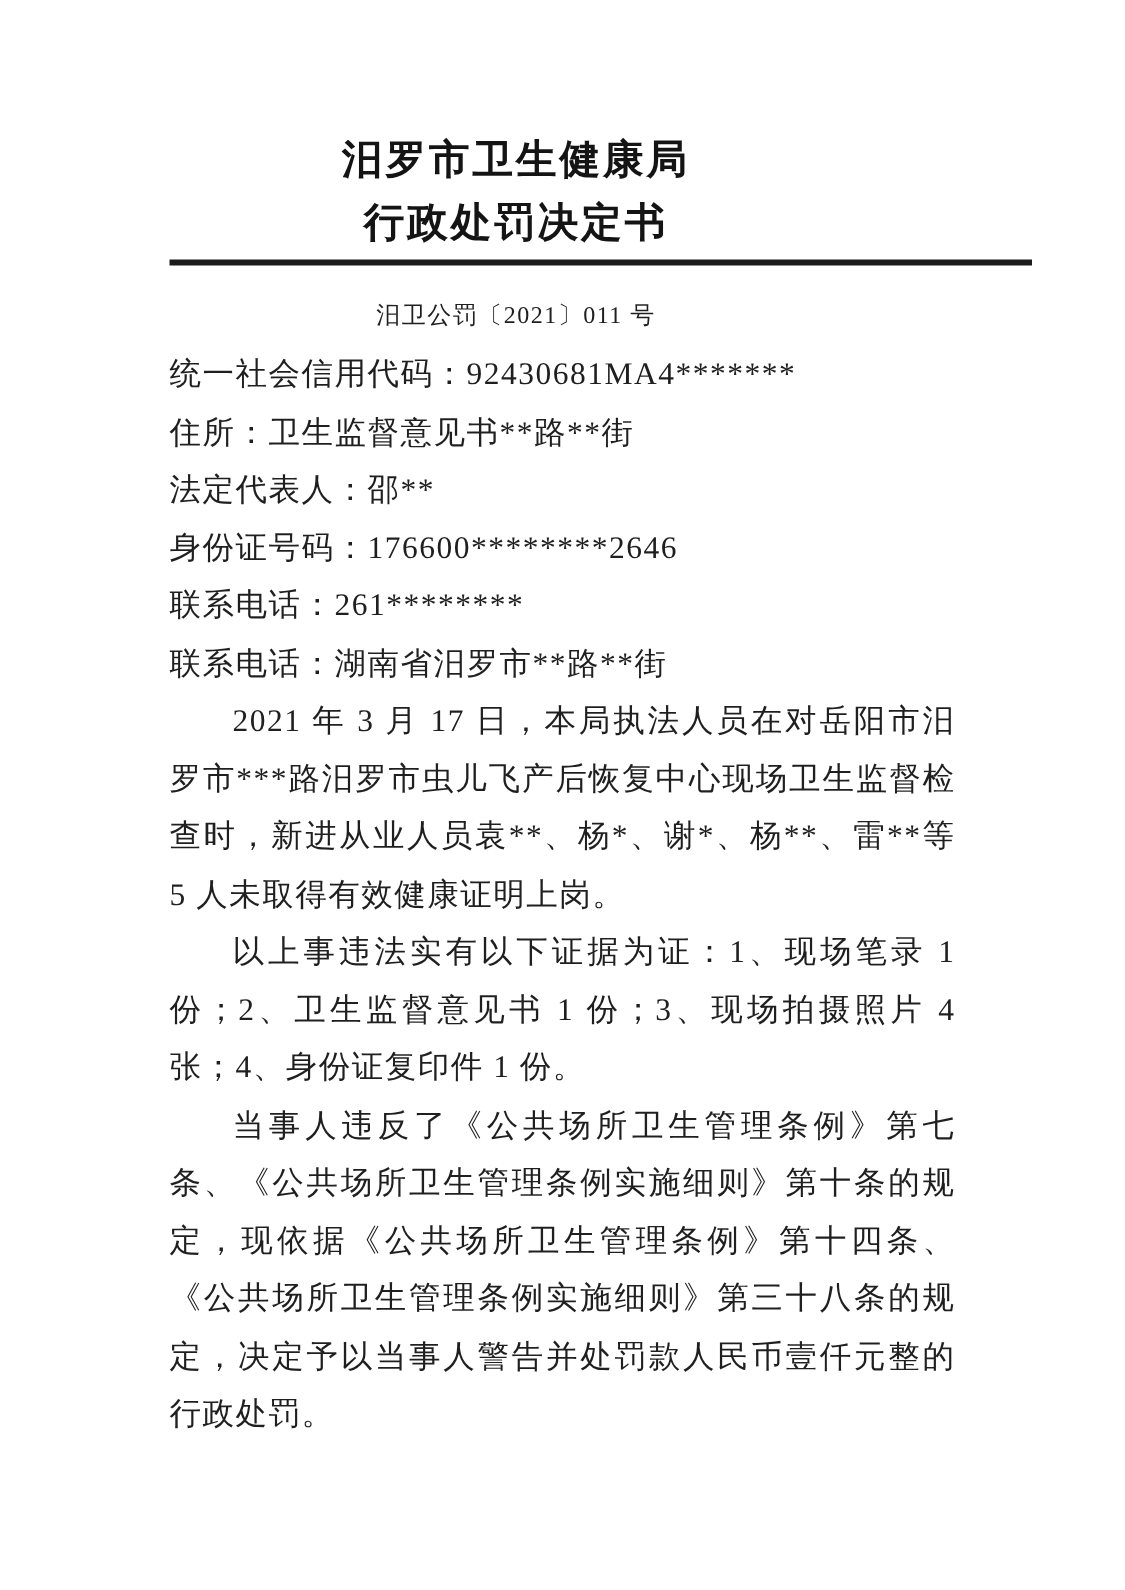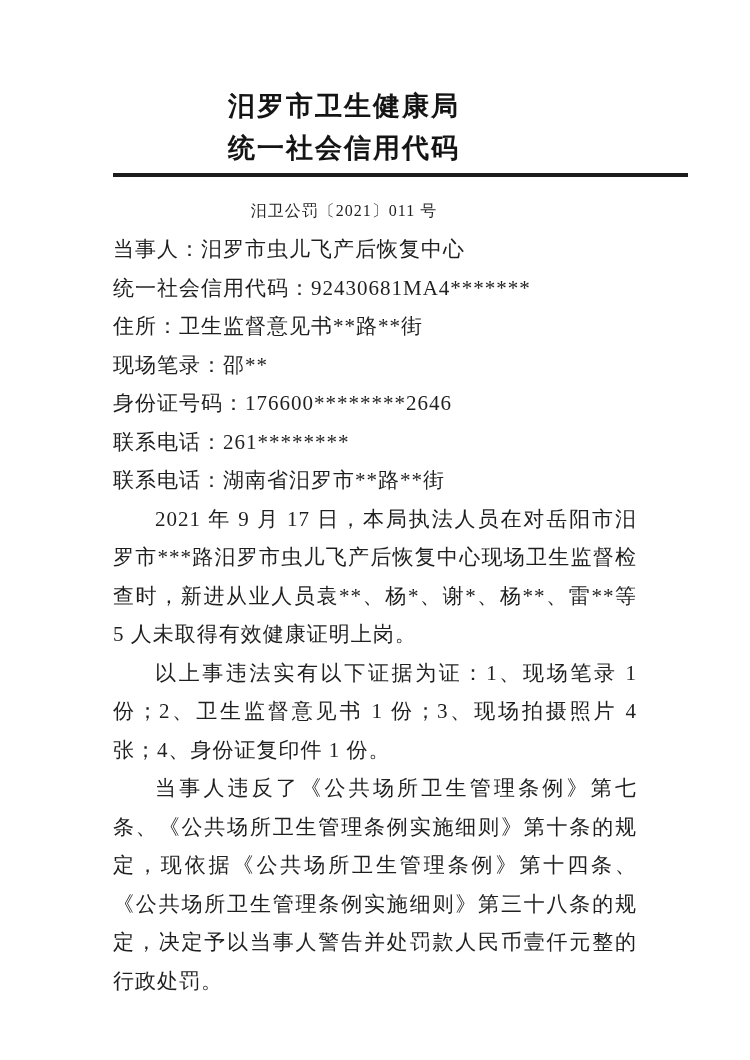--- a/index.html
+++ b/index.html
@@ -57,44 +57,43 @@
     text-align: justify;
   }
 </style>
 </head>
 <body>
 
 <div class="page">
 
   <div class="header">
     <div class="title-line">汨罗市卫生健康局</div>
-    <div class="title-line">统一社会信用代码</div>
+    <div class="title-line">行政处罚决定书</div>
   </div>
 
   <div class="rule"></div>
 
   <div class="doc-number">汨卫公罚〔2021〕011 号</div>
 
   <div class="content">
 
-    <div class="info-line">当事人：汨罗市虫儿飞产后恢复中心</div>
 
     <div class="info-line">统一社会信用代码：92430681MA4*******</div>
 
     <div class="info-line">住所：卫生监督意见书**路**街</div>
 
-    <div class="info-line">现场笔录：邵**</div>
+    <div class="info-line">法定代表人：邵**</div>
 
     <div class="info-line">身份证号码：176600********2646</div>
 
     <div class="info-line">联系电话：261********</div>
 
     <div class="info-line">联系电话：湖南省汨罗市**路**街</div>
 
-    <p class="para">2021 年 9 月 17 日，本局执法人员在对岳阳市汨罗市***路汨罗市虫儿飞产后恢复中心现场卫生监督检查时，新进从业人员袁**、杨*、谢*、杨**、雷**等 5 人未取得有效健康证明上岗。</p>
+    <p class="para">2021 年 3 月 17 日，本局执法人员在对岳阳市汨罗市***路汨罗市虫儿飞产后恢复中心现场卫生监督检查时，新进从业人员袁**、杨*、谢*、杨**、雷**等 5 人未取得有效健康证明上岗。</p>
 
     <p class="para">以上事违法实有以下证据为证：1、现场笔录 1 份；2、卫生监督意见书 1 份；3、现场拍摄照片 4 张；4、身份证复印件 1 份。</p>
 
     <p class="para">当事人违反了《公共场所卫生管理条例》第七条、《公共场所卫生管理条例实施细则》第十条的规定，现依据《公共场所卫生管理条例》第十四条、《公共场所卫生管理条例实施细则》第三十八条的规定，决定予以当事人警告并处罚款人民币壹仟元整的行政处罚。</p>
 
   </div>
 
 </div>
 
 </body></html>

